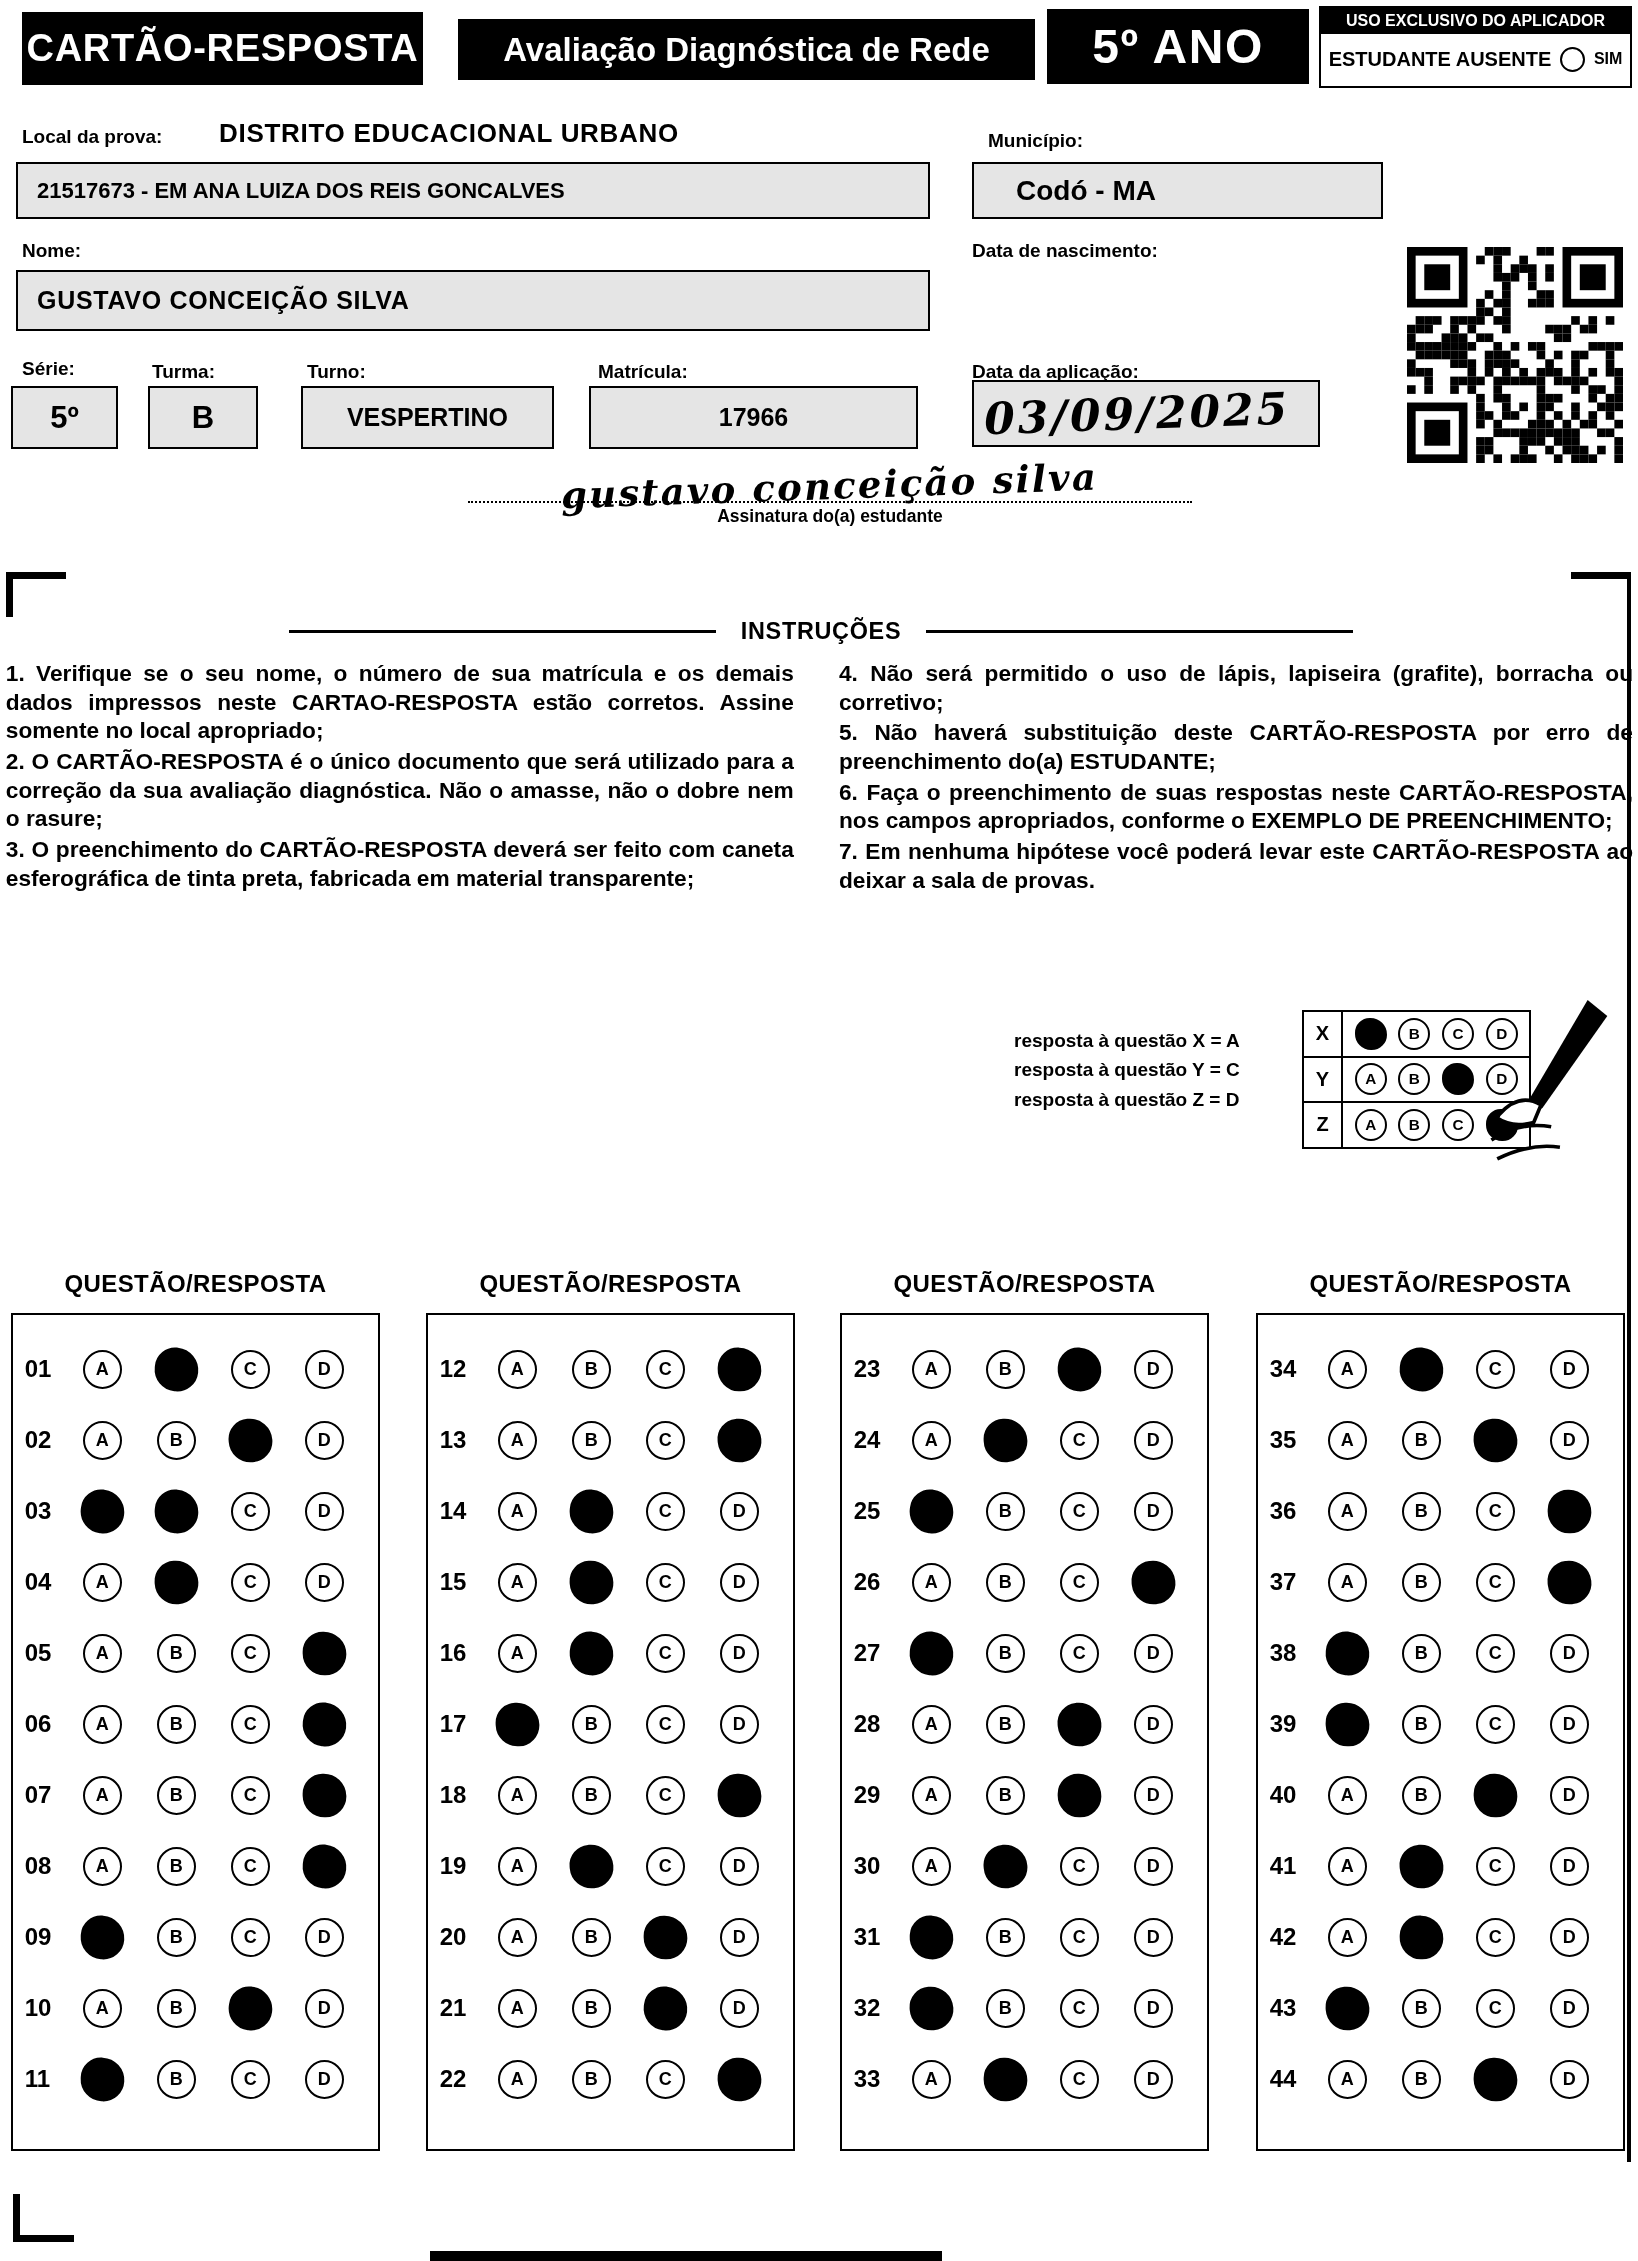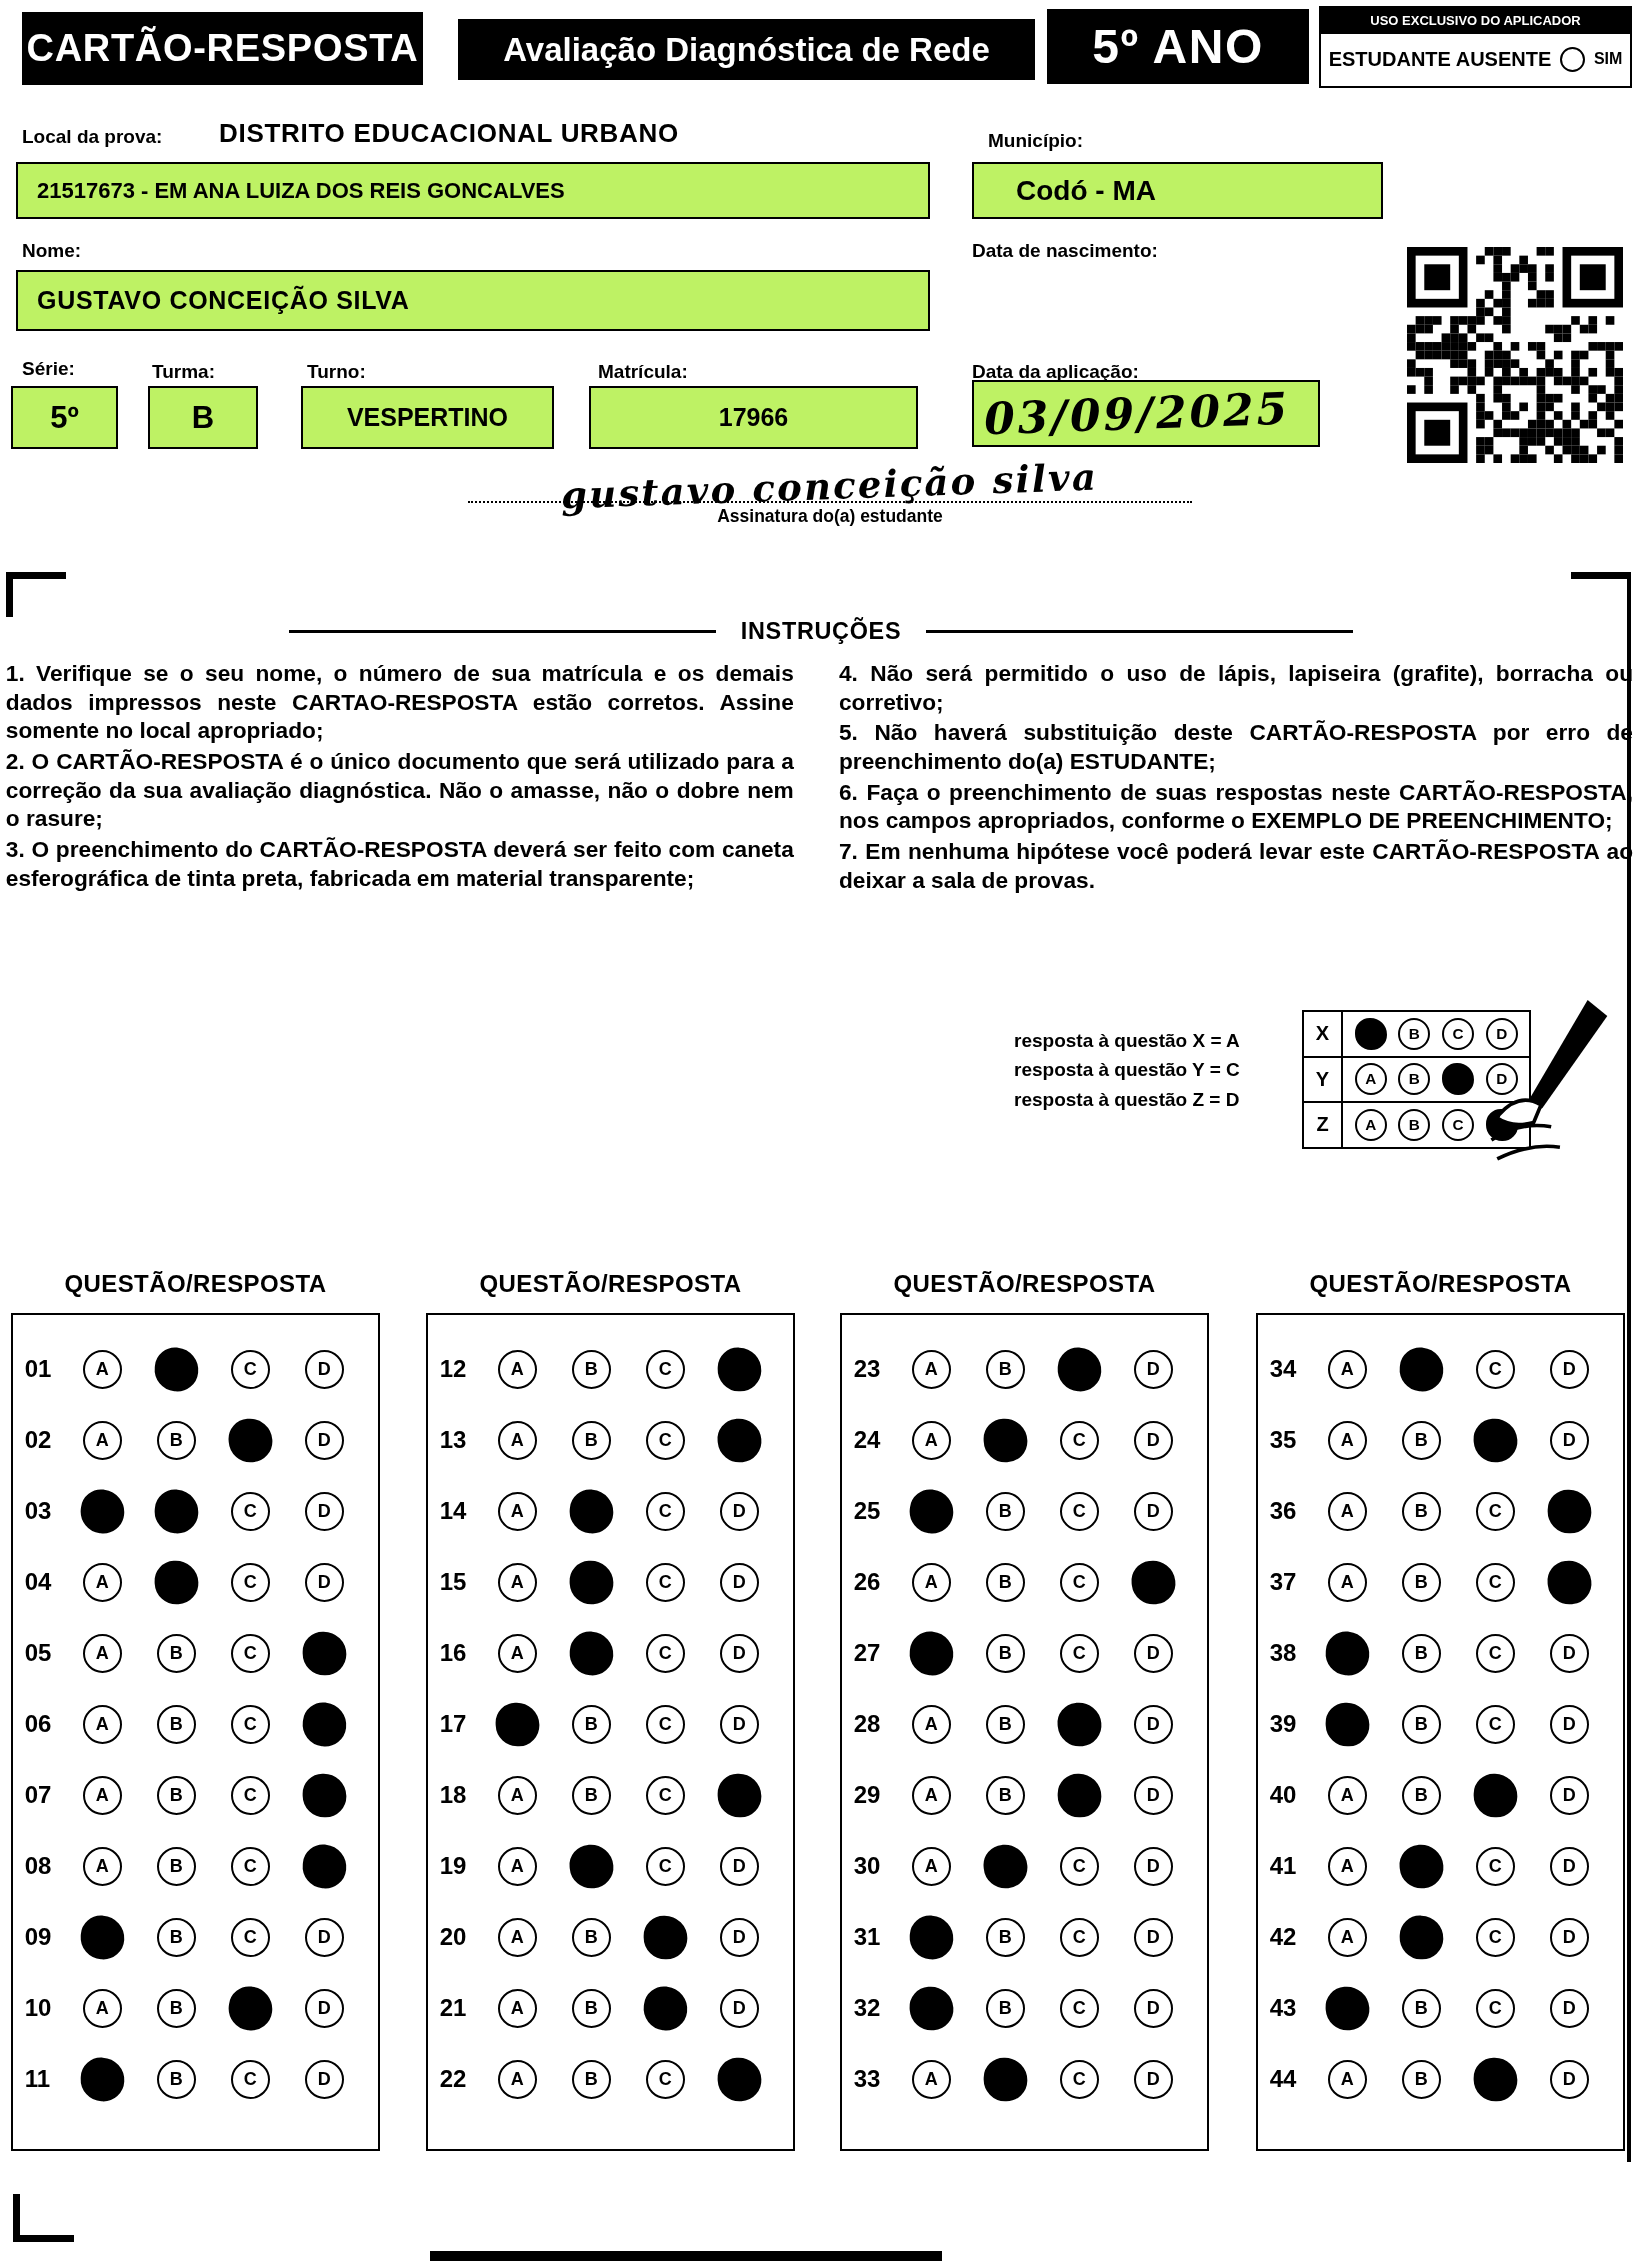--- a/index.html
+++ b/index.html
@@ -7,40 +7,40 @@
   body { font-family:"Liberation Sans", sans-serif; color:#000; }
   .page { position:relative; width:1639px; height:2261px; background:#ffffff; overflow:hidden; }
 
   
   .black-box { position:absolute; background:#000; color:#fff; display:flex; align-items:center; justify-content:center; font-weight:700; }
   .card-title { left:22px; top:11.7px; width:401px; height:73px; font-size:38px; letter-spacing:0.7px; }
   .exam-title { left:458px; top:19px; width:577px; height:61px; font-size:33px; }
   .grade-box  { left:1047px; top:8.8px; width:262px; height:75px; font-size:48px; letter-spacing:1.5px; }
 
   .applicator { position:absolute; left:1319px; top:5.8px; width:313px; height:82px; border:2.2px solid #000; background:#fff; }
-  .applicator-bar { background:#000; color:#fff; font-weight:700; font-size:13px; text-align:center; height:26px; line-height:26px; }
+  .applicator-bar { background:#000; color:#fff; font-weight:700; font-size:16px; text-align:center; height:26px; line-height:26px; }
   .applicator-body { display:flex; align-items:center; justify-content:center; gap:8.8px; height:51px; font-weight:700; font-size:20px; }
   .circle-outline { display:inline-block; width:25px; height:25px; border:2.2px solid #000; border-radius:50%; background:#fff; }
   .sim-label { font-size:16px; }
 
   
   .field-label { position:absolute; font-weight:700; font-size:19px; }
   .lbl-local      { left:22px;   top:126px; }
   .lbl-municipio  { left:976px; top:130px;margin-left:12px; }
   .lbl-nome       { left:22px;   top:240px; }
   .lbl-nascimento { left:972px; top:240px; }
   .lbl-serie      { left:22px;   top:358px; }
   .lbl-turma      { left:152px;  top:361px; }
   .lbl-turno      { left:307px;  top:361px; }
   .lbl-matricula  { left:598px;  top:361px; }
   .lbl-aplicacao  { left:972px; top:361px; }
 
   .local-value { position:absolute; left:219px; top:118px; font-weight:700; font-size:26px; letter-spacing:0.7px; }
 
-  .field-box { position:absolute; border:2.9px solid #000; background:#bef264; display:flex; align-items:center; font-weight:700; overflow:visible; }
+  .field-box { position:absolute; border:2.9px solid #000; background:#e5e5e5; display:flex; align-items:center; font-weight:700; overflow:visible; }
   .box-school    { left:16px;   top:162px; width:914px; height:57px; font-size:22px; padding-left:19px; }
   .box-municipio { left:972px; top:162px; width:411px;  height:57px; font-size:28px; padding-left:42px; }
   .box-nome      { left:16px;   top:270px; width:914px; height:61px; font-size:25px; padding-left:19px; letter-spacing:0.7px; }
   .box-nasc      { left:972px; top:265px; width:343px;  height:57px; font-size:28px; justify-content:center; }
   .box-serie     { left:11px;   top:386px; width:107px;  height:63px; font-size:31px; justify-content:center; }
   .box-turma     { left:148px;  top:386px; width:110px;  height:63px; font-size:31px; justify-content:center; }
   .box-turno     { left:301px;  top:386px; width:253px;  height:63px; font-size:25px; justify-content:center; }
   .box-matricula { left:589px;  top:386px; width:329px;  height:63px; font-size:25px; justify-content:center; }
   .box-aplicacao { left:972px; top:380px; width:348px;  height:67px; justify-content:flex-start; padding-left:10.2px; }
 

